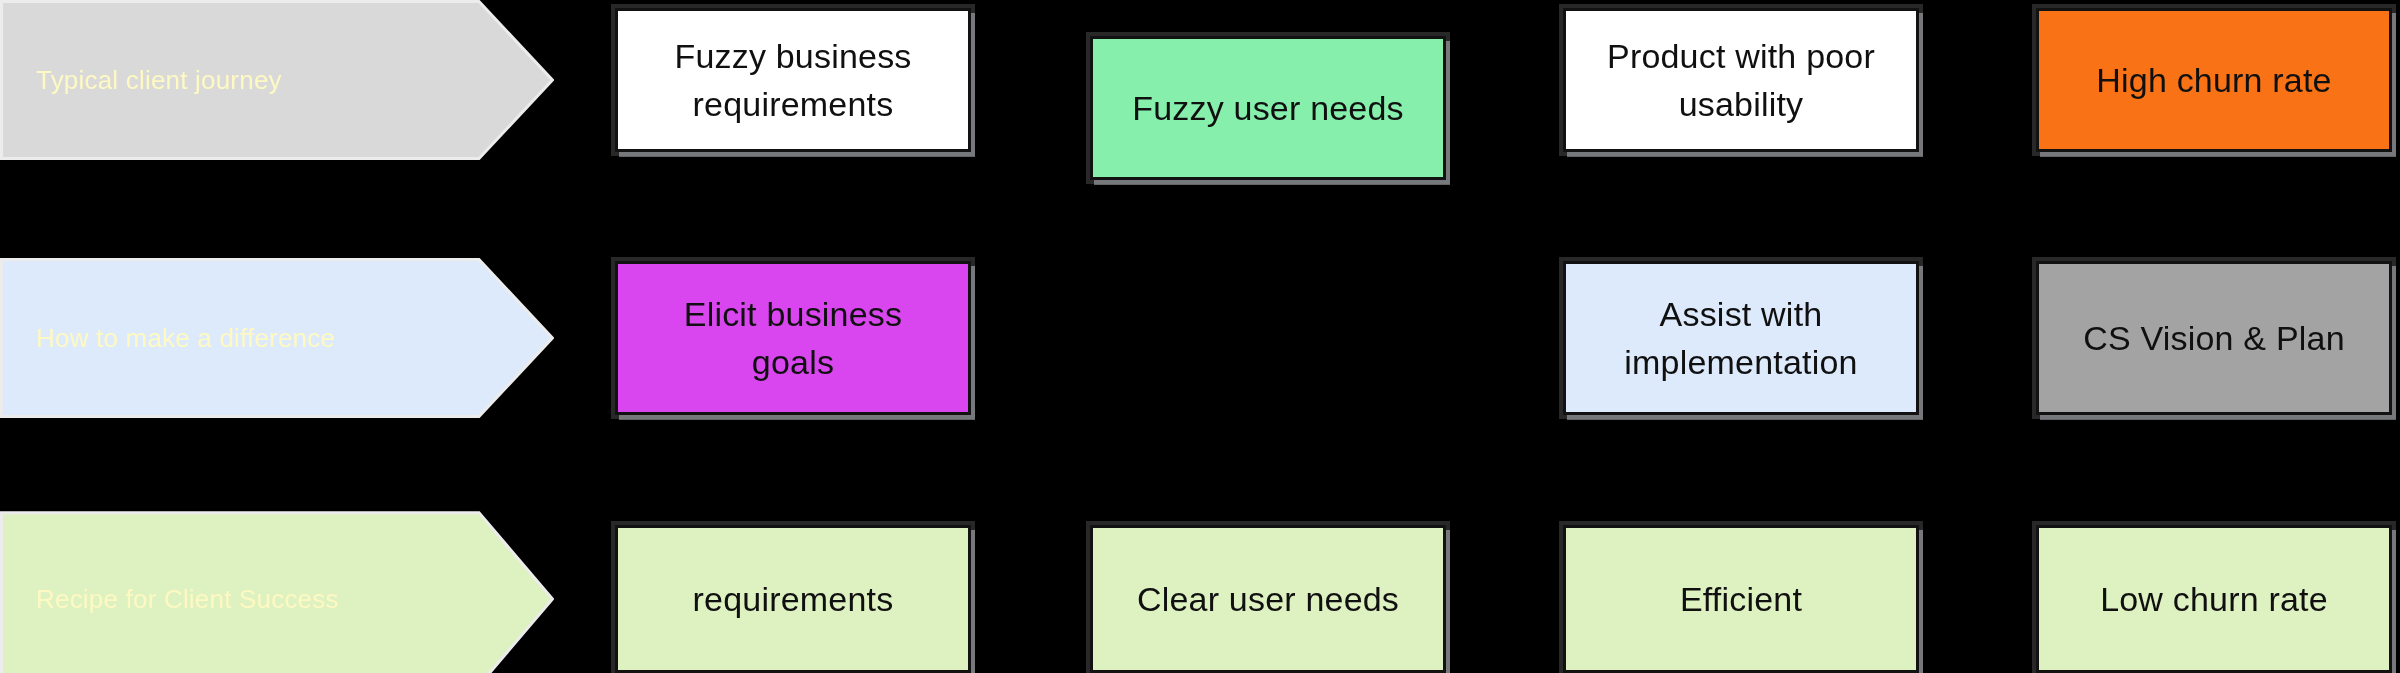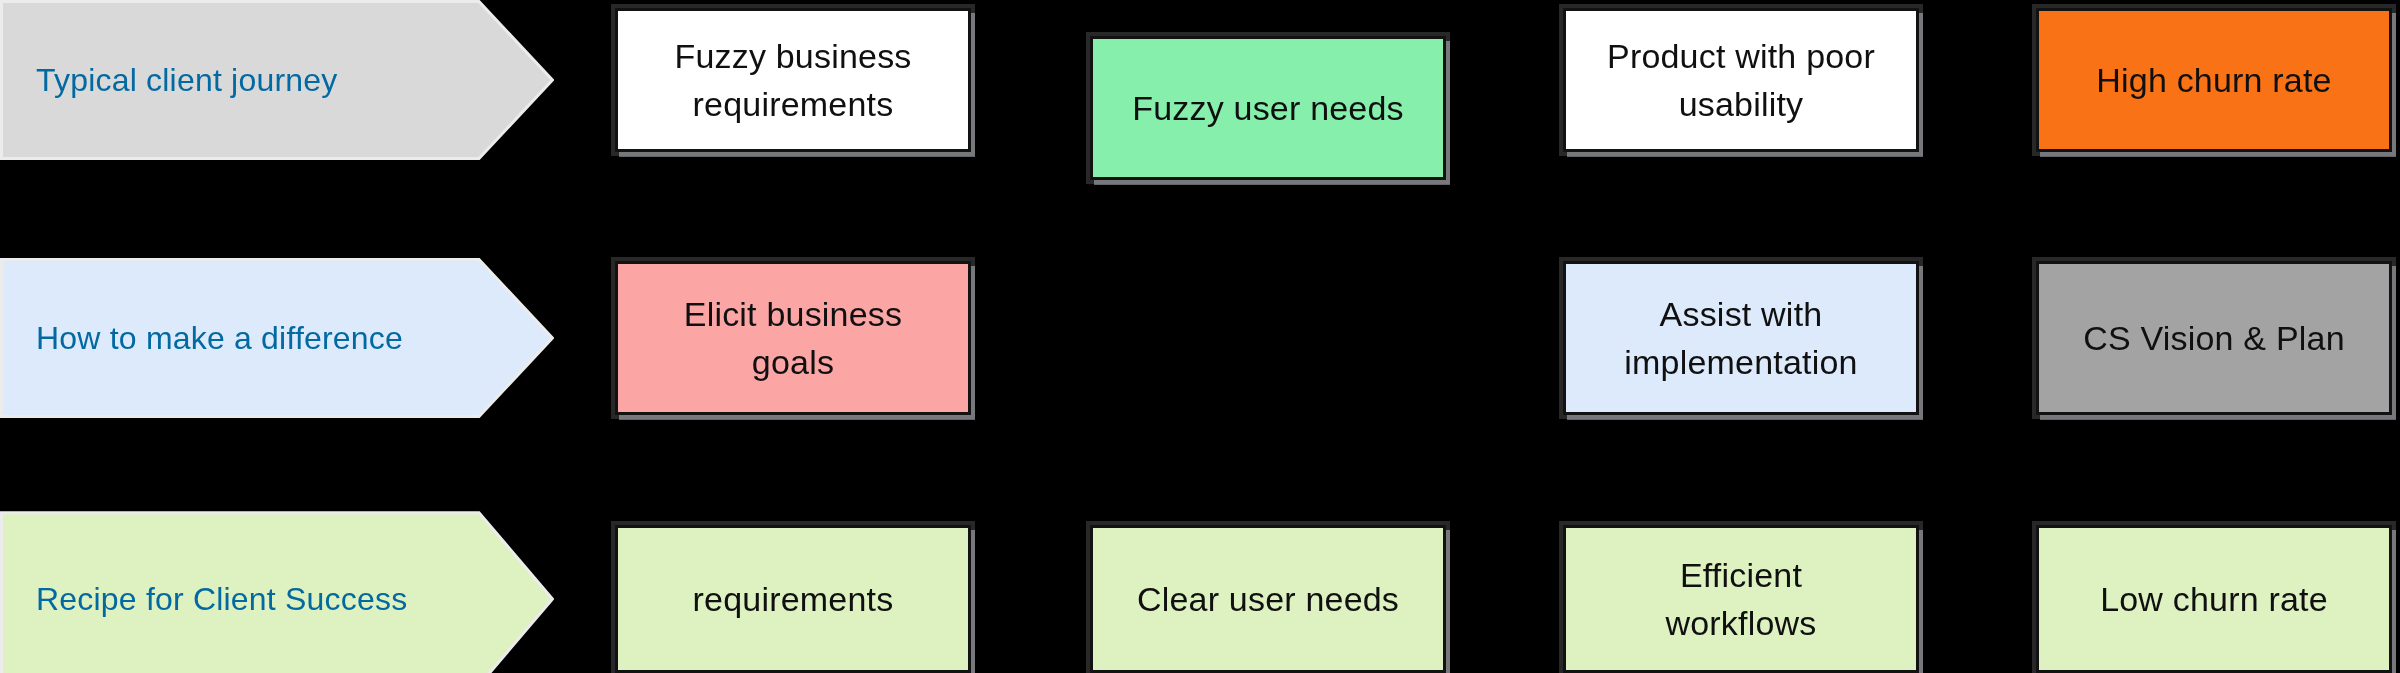--- a/index.html
+++ b/index.html
@@ -16,21 +16,21 @@
   .row-1{top:0;height:160px;}
   .row-2{top:258px;height:160px;border-radius:32px;}
   .row-3{top:511px;height:176px;}
 
   
   .arrow-wrap{position:absolute;left:0;top:0;width:554px;height:100%;}
   .arrow-wrap svg{display:block;width:100%;height:100%;}
   .row-label{
     position:absolute;left:36px;top:0;height:100%;width:430px;
     display:flex;align-items:center;
-    font-size:32px;color:#0369a1;letter-spacing:0.2px;
+    font-size:26px;color:#fef9c3;letter-spacing:0.2px;
     white-space:nowrap;
   }
 
   
   .box{
     position:absolute;top:50%;transform:translateY(-50%);
     width:356px;box-sizing:border-box;
     border:3px solid #121212;
     display:flex;flex-direction:column;align-items:center;justify-content:center;
     text-align:center;font-size:34px;color:#101010;letter-spacing:0.2px;
@@ -83,21 +83,21 @@
 
   </div>
     </div>
     <div class="row row-2">
     <div class="arrow-wrap">
       <svg viewBox="0 0 554 160" preserveAspectRatio="none" aria-hidden="true">
         <polygon points="1.5,1.5 479,1.5 552.5,80 479,158.5 1.5,158.5" stroke="#ececec" stroke-width="3" vector-effect="non-scaling-stroke" fill="#ddeafc"></polygon>
       </svg>
     </div>
     <div class="row-label">How to make a difference</div>
-  <div class="box box-1" style="background: #fca5a5;">
+  <div class="box box-1" style="background: #d946ef;">
     <div class="box-lines">
           <div>Elicit business</div>
           <div>goals</div>
         </div>
 
   </div>
       <div class="box box-3" style="background: rgb(221, 234, 252);">
     <div class="box-lines">
           <div>Assist with</div>
           <div>implementation</div>
@@ -126,21 +126,20 @@
   </div>
       <div class="box box-2" style="background: rgb(222, 241, 193);">
     <div class="box-lines">
           <div>Clear user needs</div>
         </div>
 
   </div>
       <div class="box box-3" style="background: rgb(222, 241, 193);">
     <div class="box-lines">
           <div>Efficient</div>
-          <div>workflows</div>
         </div>
 
   </div>
       <div class="box box-4" style="background: rgb(222, 241, 193);">
     <div class="box-lines">
           <div>Low churn rate</div>
         </div>
 
   </div>
     </div>

